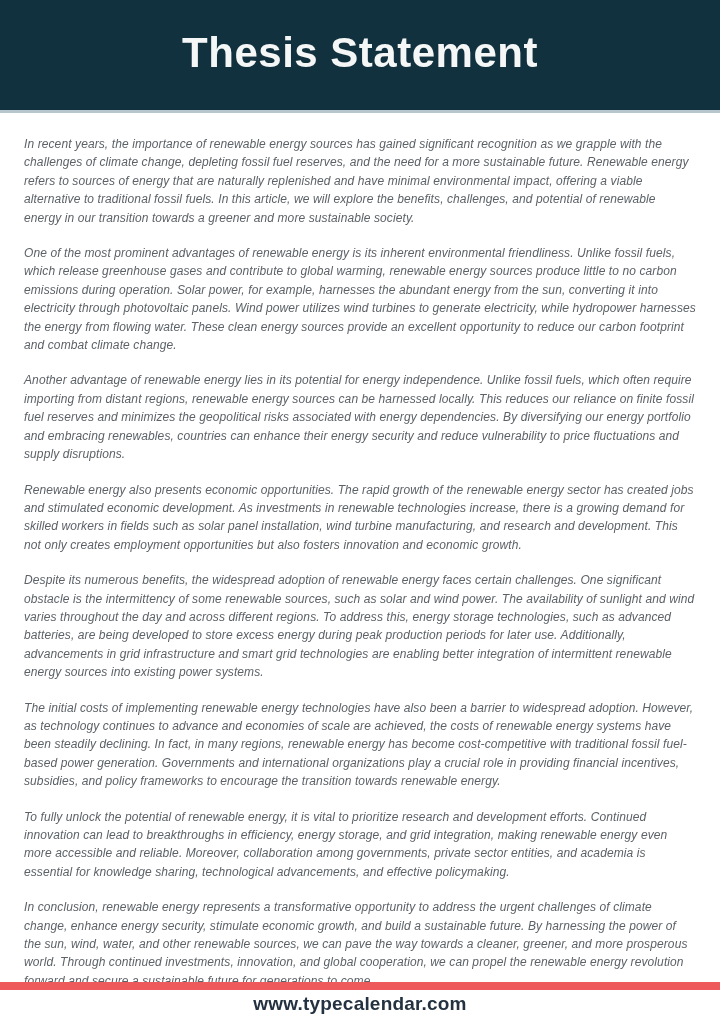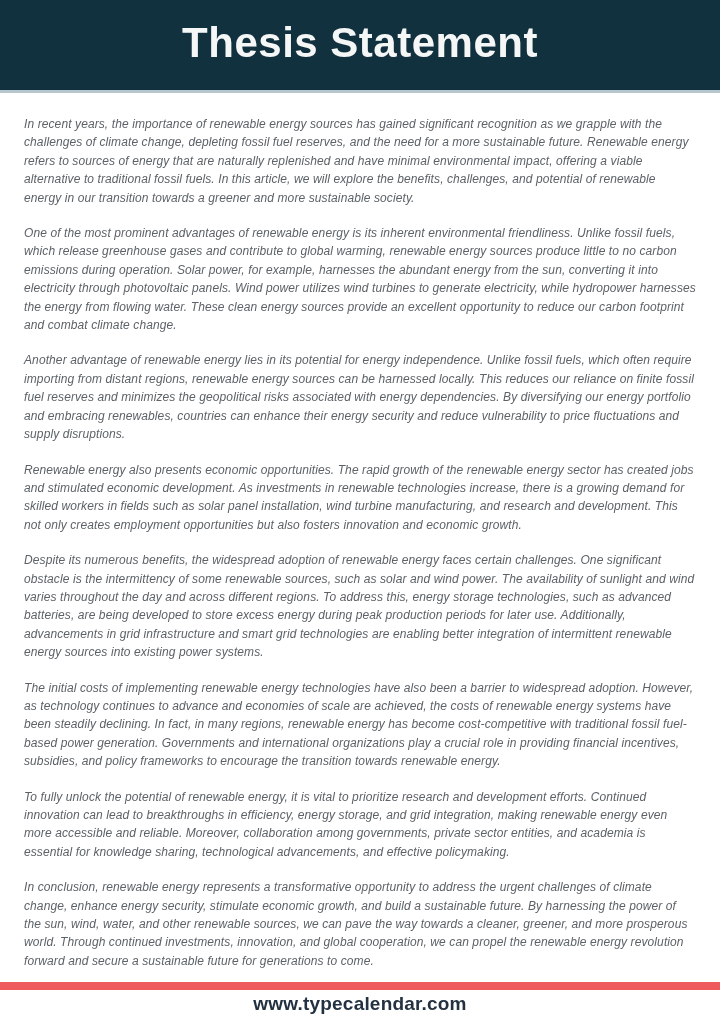--- a/index.html
+++ b/index.html
@@ -19,21 +19,21 @@
     position:relative;
     overflow:hidden;
   }
   .page{
     position:relative;
     width:720px;height:1018px;
     background:var(--page-bg);
     overflow:hidden;
   }
   .header{
-    height:93px;
+    height:113px;
     background:var(--header-bg);
     border-bottom:3px solid var(--header-divider);
     display:flex;
     align-items:center;
     justify-content:center;
   }
   .header h1{
     color:var(--header-text);
     font-size:42px;
     font-weight:bold;

